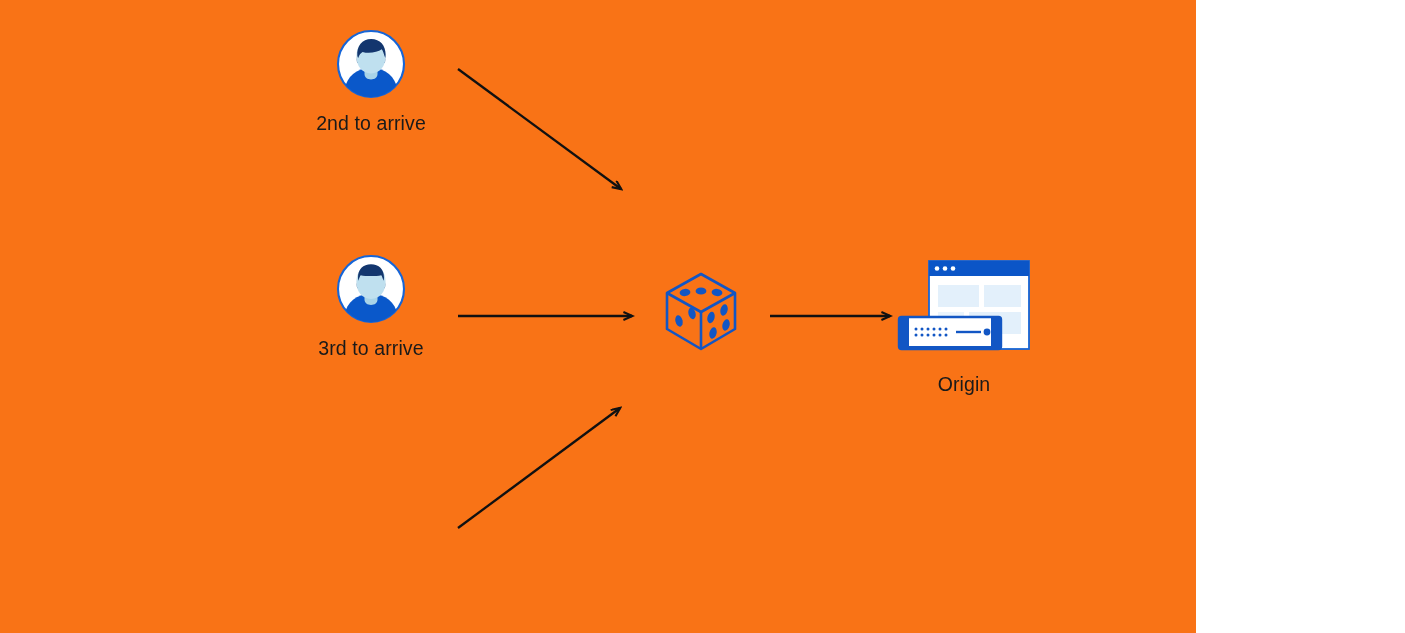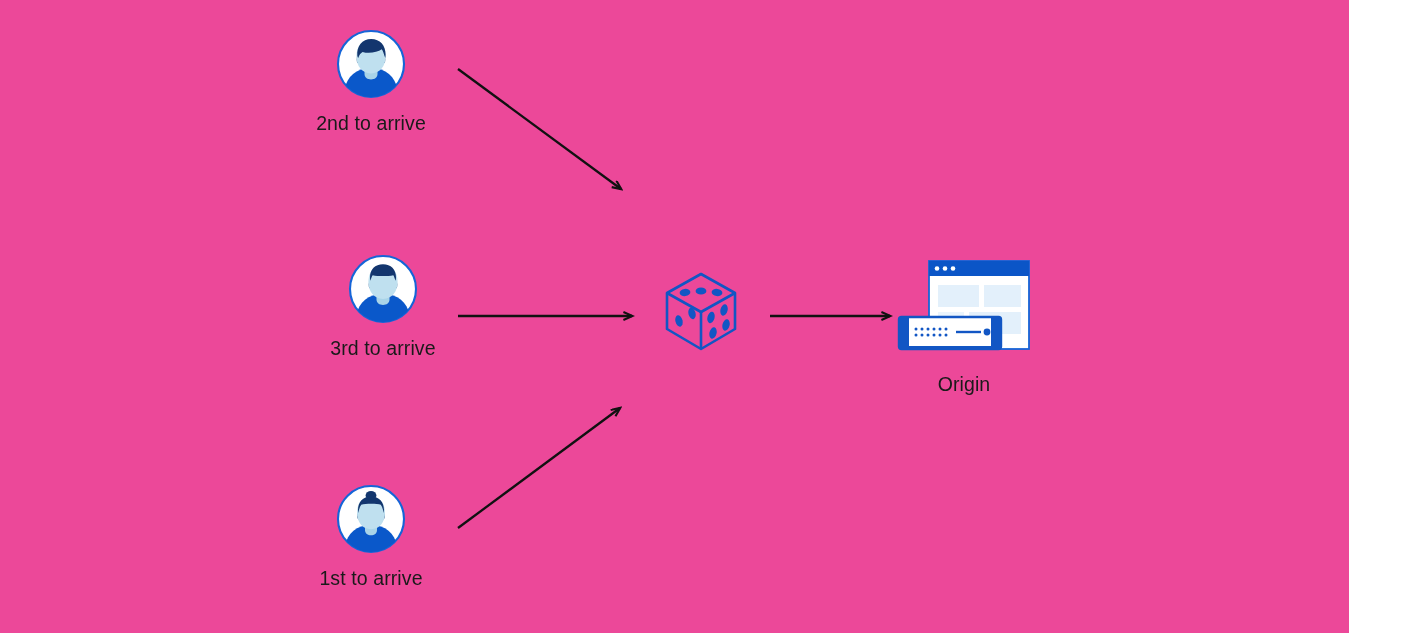--- a/index.html
+++ b/index.html
@@ -7,23 +7,23 @@
     margin: 0;
     padding: 0;
     background: #ffffff;
   }
   body {
     font-family: "Liberation Sans", sans-serif;
     -webkit-font-smoothing: antialiased;
   }
   #canvas {
     position: relative;
-    width: 1349px;
+    width: 1196px;
     height: 633px;
-    background: #ec4899;
+    background: #f97316;
     overflow: hidden;
   }
   .node {
     position: absolute;
     display: flex;
     flex-direction: column;
     align-items: center;
   }
   .node-label {
     font-size: 19.5px;
@@ -84,60 +84,40 @@
           <ellipse cx="25.3" cy="31.5" rx="3.1" ry="4.6" fill="#bfe0ef" stroke="#13366e" stroke-width="0.9"></ellipse>
           <ellipse cx="46.7" cy="31.5" rx="3.1" ry="4.6" fill="#bfe0ef" stroke="#13366e" stroke-width="0.9"></ellipse>
           <path d="M36 12 c-10.2 0 -14.6 7.3 -14.6 16.6 c0 9.4 5.6 16.8 14.6 16.8 s14.6 -7.4 14.6 -16.8 C50.6 19.3 46.2 12 36 12 z" fill="#bfe0ef"></path>
           <path d="M22.3 27.5 c-0.6 -9.4 4.8 -16.6 13.9 -16.6 c8.8 0 14.4 6.4 14.4 15.6 c0 2 -0.3 3.6 -0.3 3.6 c-1.6 -4.2 -2.1 -6.9 -3.6 -8.8 c-4.1 2.9 -12.9 4.5 -19.1 2.6 c-1.8 1.2 -3.3 2.6 -4 5.2 c-0.3 1 -0.6 1.6 -1.3 -1.6 z" fill="#13366e"></path>
         </g>
       </svg>
     </span>
     <span class="node-label">2nd to arrive</span>
   </div>
 
-  <div class="node avatar-node" style="left:303px; top:253px; width:160px;">
+  <div class="node avatar-node" style="left:291px; top:253px; width:160px;">
     <span class="icon-wrap">
       <svg width="72" height="72" viewBox="0 0 72 72">
         <clipPath id="clipB">
             <circle cx="36" cy="36" r="33"></circle>
           </clipPath>
         <circle cx="36" cy="36" r="33" fill="#ffffff" stroke="#1565d8" stroke-width="2.1"></circle>
         <g clip-path="url(#clipB)">
           <path d="M36 41 c-15 0 -24 8.5 -26.5 20.5 a33 33 0 0 0 53 0 C60 49.5 51 41 36 41 z" fill="#0a58ca"></path>
           <path d="M29.5 33 h13 v13.5 c0 3.6 -2.9 5.4 -6.5 5.4 s-6.5 -1.8 -6.5 -5.4 z" fill="#a9d4e8"></path>
           <ellipse cx="25.3" cy="31.8" rx="3.1" ry="4.6" fill="#bfe0ef" stroke="#13366e" stroke-width="0.9"></ellipse>
           <ellipse cx="46.7" cy="31.8" rx="3.1" ry="4.6" fill="#bfe0ef" stroke="#13366e" stroke-width="0.9"></ellipse>
           <path d="M36 12.5 c-10.2 0 -14.6 7.3 -14.6 16.6 c0 9.4 5.6 16.8 14.6 16.8 s14.6 -7.4 14.6 -16.8 C50.6 19.8 46.2 12.5 36 12.5 z" fill="#bfe0ef"></path>
           <path d="M23 24.5 c0 -8.3 5 -13.2 13 -13.2 c8 0 13 4.9 13 13.2 c0 1.2 -0.2 2.4 -0.4 3.3 c-0.9 -2.4 -1.4 -4.3 -2.3 -5.6 c-5.6 1.2 -15.3 1.2 -20.6 0 c-1 1.3 -1.6 3.2 -2.3 5.6 c-0.2 -0.9 -0.4 -2.1 -0.4 -3.3 z" fill="#13366e"></path>
         </g>
       </svg>
     </span>
     <span class="node-label">3rd to arrive</span>
   </div>
 
-  <div class="node avatar-node" style="left:291px; top:483px; width:160px;">
-    <span class="icon-wrap">
-      <svg width="72" height="72" viewBox="0 0 72 72">
-        <clipPath id="clipC">
-            <circle cx="36" cy="36" r="33"></circle>
-          </clipPath>
-        <circle cx="36" cy="36" r="33" fill="#ffffff" stroke="#1565d8" stroke-width="2.1"></circle>
-        <g clip-path="url(#clipC)">
-          <path d="M36 42 c-14.5 0 -23.5 8.5 -26 20.5 a33 33 0 0 0 52 0 C59.5 50.5 50.5 42 36 42 z" fill="#0a58ca"></path>
-          <path d="M30 34 h12 v13 c0 3.5 -2.7 5.3 -6 5.3 s-6 -1.8 -6 -5.3 z" fill="#a9d4e8"></path>
-          <ellipse cx="25.6" cy="32.5" rx="3" ry="4.5" fill="#bfe0ef" stroke="#13366e" stroke-width="0.9"></ellipse>
-          <ellipse cx="46.4" cy="32.5" rx="3" ry="4.5" fill="#bfe0ef" stroke="#13366e" stroke-width="0.9"></ellipse>
-          <path d="M36 14 c-9.8 0 -14 7 -14 16 c0 9 5.4 16.2 14 16.2 s14 -7.2 14 -16.2 C50 21 45.8 14 36 14 z" fill="#bfe0ef"></path>
-          <path d="M23.2 30 c-1.2 -9.6 3.6 -16.6 12.8 -16.6 c9.2 0 14 7 12.8 16.6 c-0.8 -3.4 -1.6 -6.2 -3 -8.2 c-3.6 -1.4 -15.4 -1.4 -19.6 0 c-1.4 2 -2.2 4.8 -3 8.2 z" fill="#13366e"></path>
-          <ellipse cx="36" cy="12.4" rx="5.4" ry="4.4" fill="#13366e"></ellipse>
-        </g>
-      </svg>
-    </span>
-    <span class="node-label">1st to arrive</span>
-  </div>
 
   <div class="node" style="left:651px; top:261px; width:100px;">
     <span class="icon-wrap">
       <svg width="100" height="100" viewBox="0 0 100 100">
         <g fill="none" stroke="#1256c4" stroke-width="2.6" stroke-linejoin="round">
           <path d="M50 13 L84 32 L84 68 L50 88 L16 68 L16 32 Z"></path>
           <path d="M16 32 L50 51 L84 32"></path>
           <path d="M50 51 L50 88"></path>
         </g>
 

